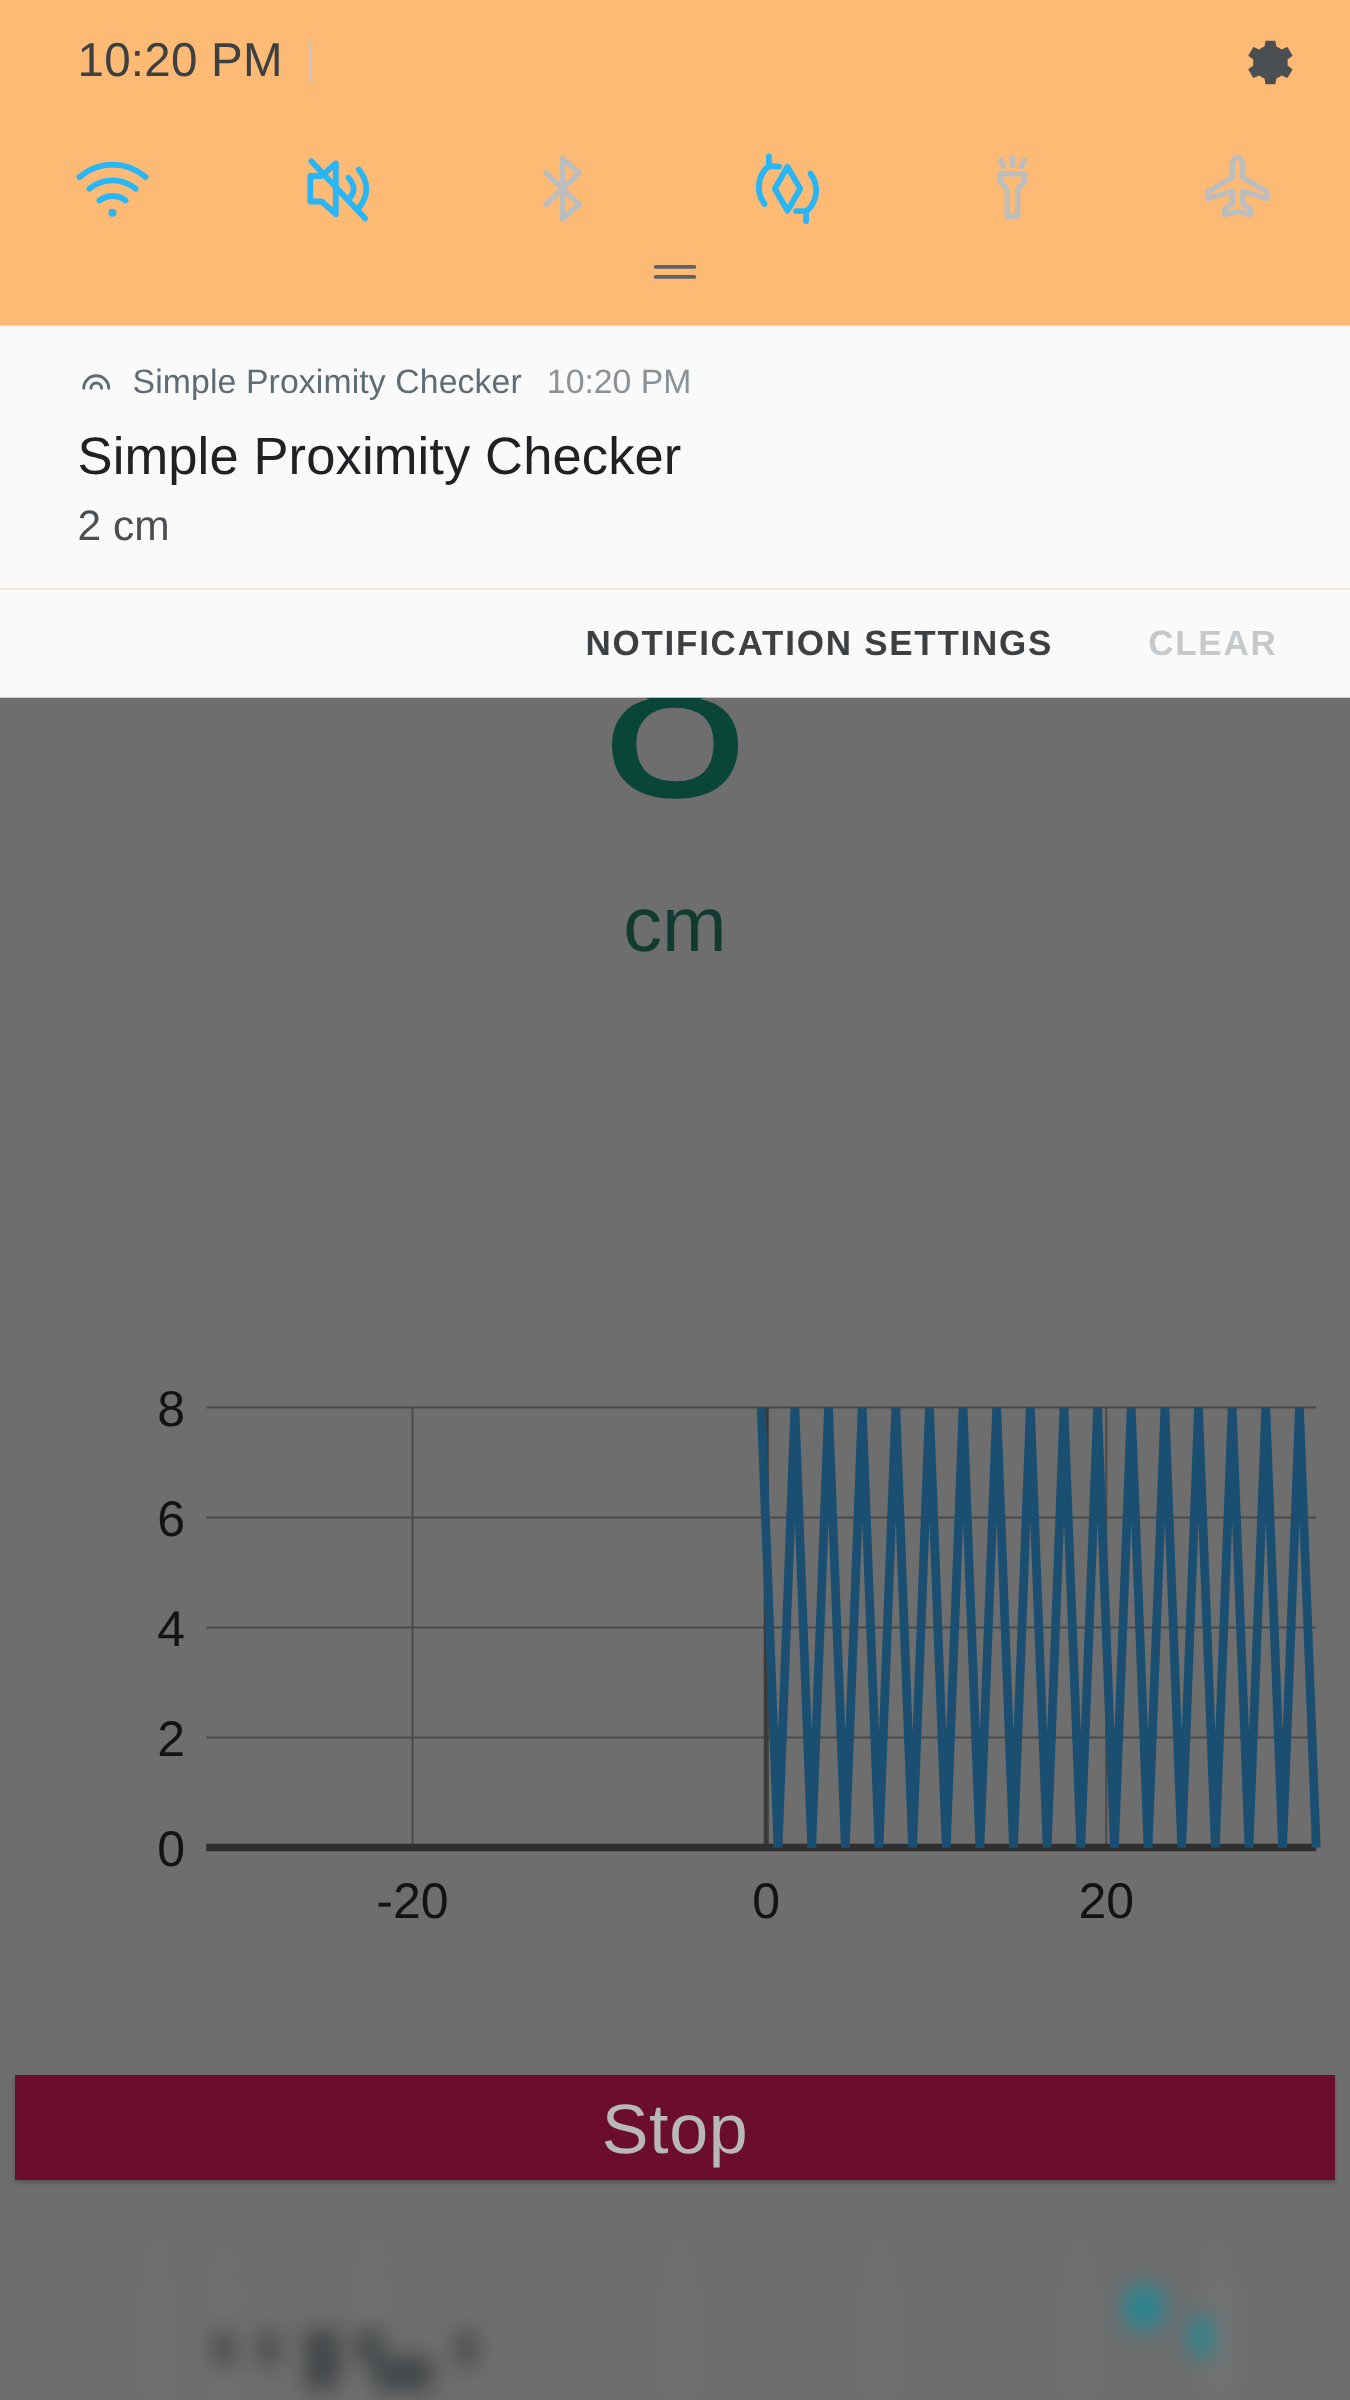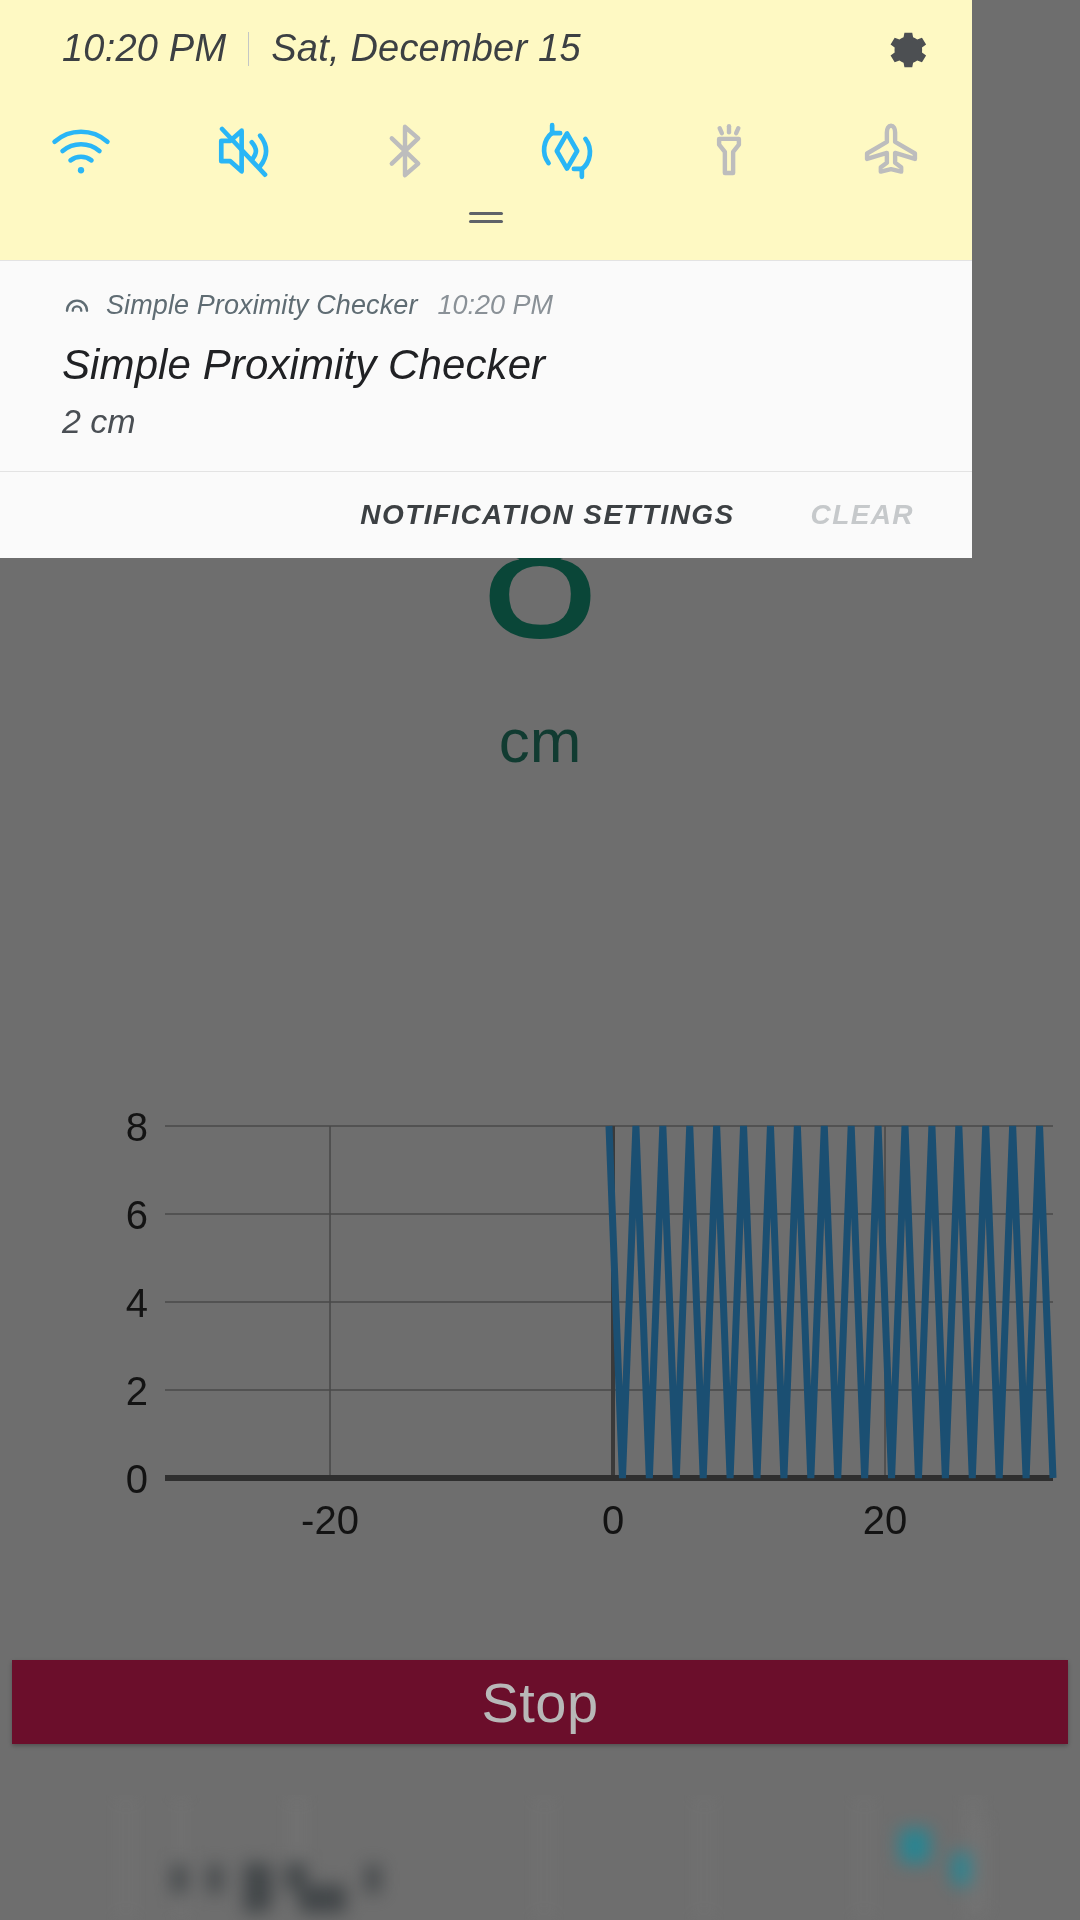--- a/index.html
+++ b/index.html
@@ -17,24 +17,23 @@
     width: 1080px;
     height: 1920px;
     overflow: hidden;
     background: #6e6e6e;
   }
 
   
   #shade {
     position: absolute;
     left: 0; top: 0;
-    width: 972px;
-    background: #fef9c3;
+    width: 1080px;
+    background: #fdba74;
     z-index: 40;
-    font-style: italic;
   }
 
   
   .qs-header {
     position: relative;
     height: 100px;
   }
   .clock-group {
     position: absolute;
     left: 62px;
@@ -336,21 +335,20 @@
       </div>
     </div>
   </div>
 
   <div id="shade">
 
     <div class="qs-header">
       <div class="clock-group">
         <span class="clock-time">10:20 PM</span>
         <span class="clock-sep"></span>
-        <span class="clock-date">Sat, December 15</span>
       </div>
       <div class="gear-btn">
         <span>
           <svg width="52" height="52" viewBox="0 0 24 24" fill="#4c4f52">
             <path d="M12 8.6a3.4 3.4 0 1 0 0 6.8 3.4 3.4 0 0 0 0-6.8zm0 5.1a1.7 1.7 0 1 1 0-3.4 1.7 1.7 0 0 1 0 3.4z"></path>
             <path d="M20.3 13.1a8.6 8.6 0 0 0 0-2.2l1.9-1.4-1.9-3.2-2.2.9a8.4 8.4 0 0 0-1.9-1.1L15.8 4h-3.6l-.4 2.1c-.68.26-1.32.62-1.9 1.1l-2.2-.9L5.8 9.5l1.9 1.4a8.6 8.6 0 0 0 0 2.2l-1.9 1.4 1.9 3.2 2.2-.9c.58.48 1.22.84 1.9 1.1l.4 2.1h3.6l.4-2.1c.68-.26 1.32-.62 1.9-1.1l2.2.9 1.9-3.2-1.9-1.4z"></path>
           </svg>
         </span>
       </div>
     </div>

